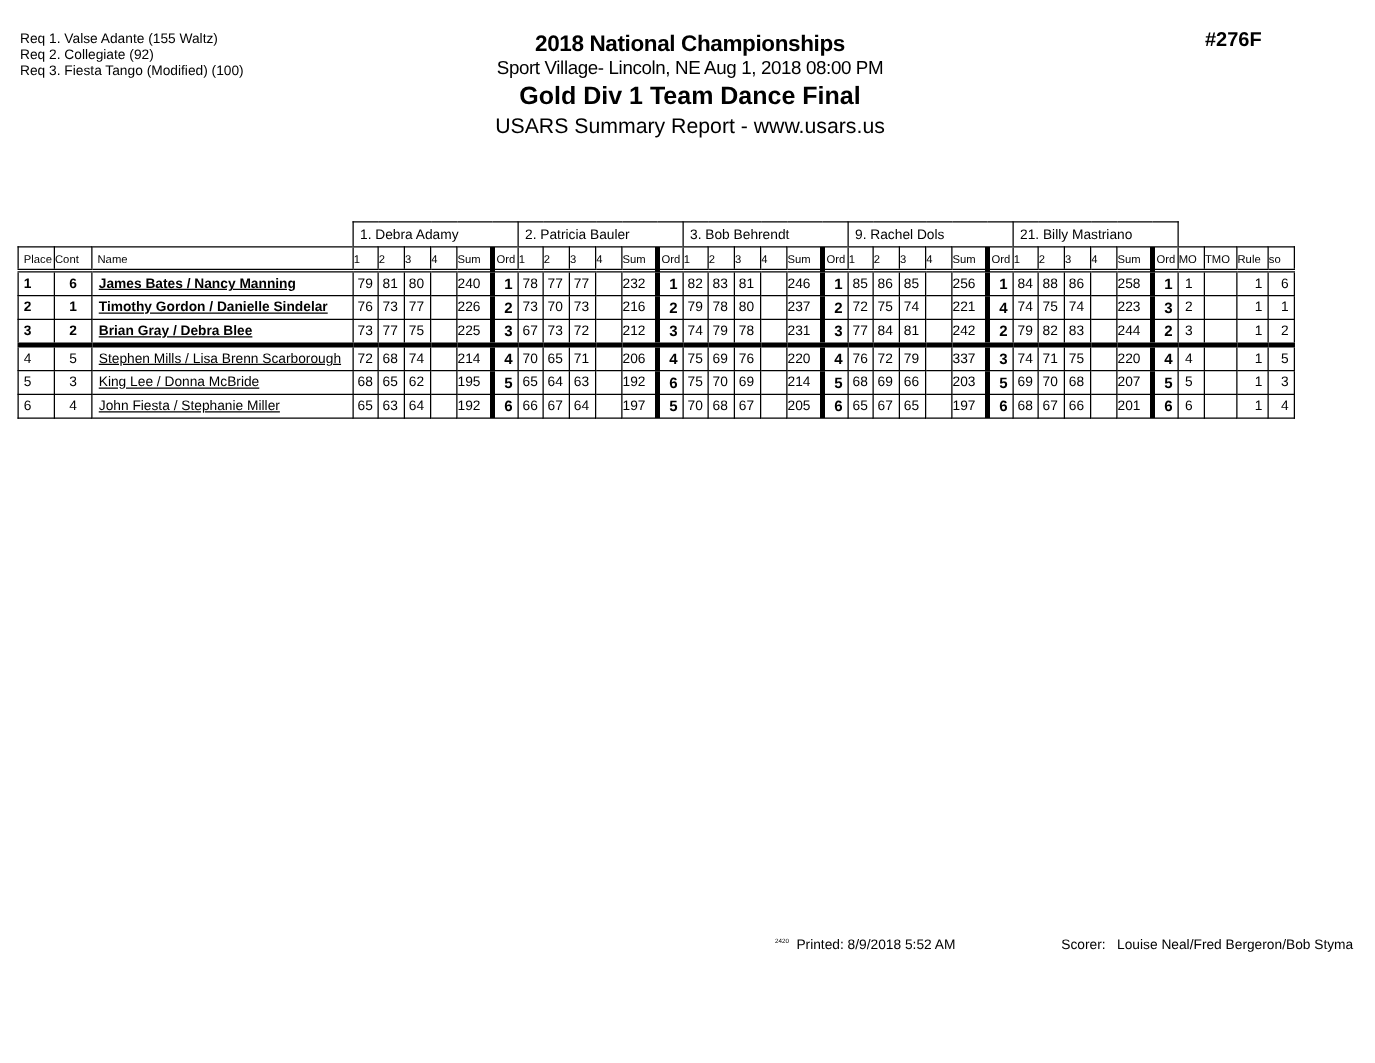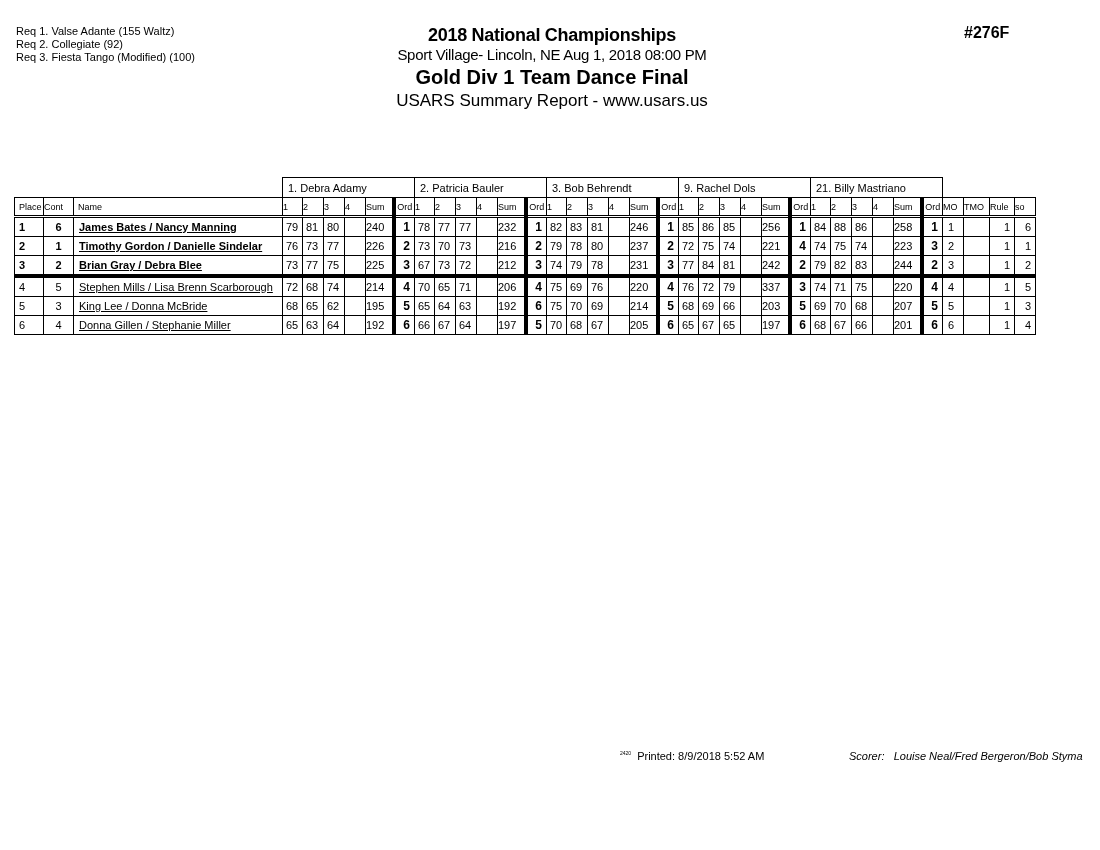--- a/index.html
+++ b/index.html
@@ -332,21 +332,21 @@
         <td class="num">207</td>
         <td class="ord">5</td>
         <td class="mo">5</td>
         <td class="tmo"></td>
         <td class="rule">1</td>
         <td class="so">3</td>
       </tr>
       <tr>
         <td class="place">6</td>
         <td class="cont">4</td>
-        <td class="name">Donna Gillen / Stephanie Miller</td>
+        <td class="name">John Fiesta / Stephanie Miller</td>
         <td class="sc">65</td>
         <td class="sc">63</td>
         <td class="sc">64</td>
         <td class="sc"></td>
         <td class="num">192</td>
         <td class="ord">6</td>
         <td class="sc">66</td>
         <td class="sc">67</td>
         <td class="sc">64</td>
         <td class="sc"></td>
@@ -374,15 +374,15 @@
         <td class="tmo"></td>
         <td class="rule">1</td>
         <td class="so">4</td>
       </tr>
     </tbody>
 </table>
 
 <div class="footer" style="left:620px;">
   <span class="tiny">2420</span><span>Printed:  8/9/2018  5:52 AM</span>
 </div>
-<div class="footer" style="left:849px;font-style:italic;">
+<div class="footer" style="left:849px;">
   <span>Scorer:</span>&nbsp;&nbsp;&nbsp;<span>Louise Neal/Fred Bergeron/Bob Styma</span>
 </div>
 
 </body></html>

